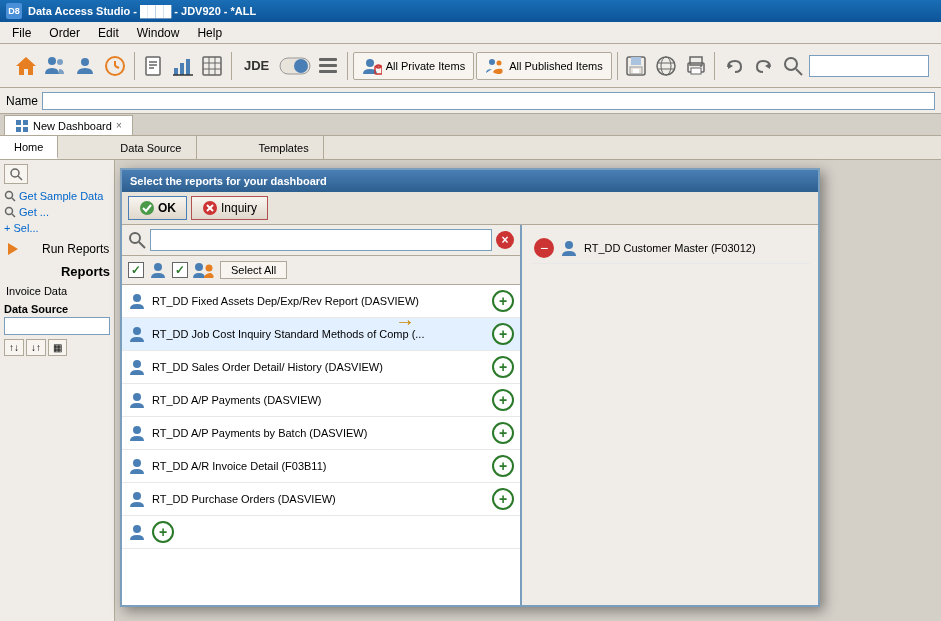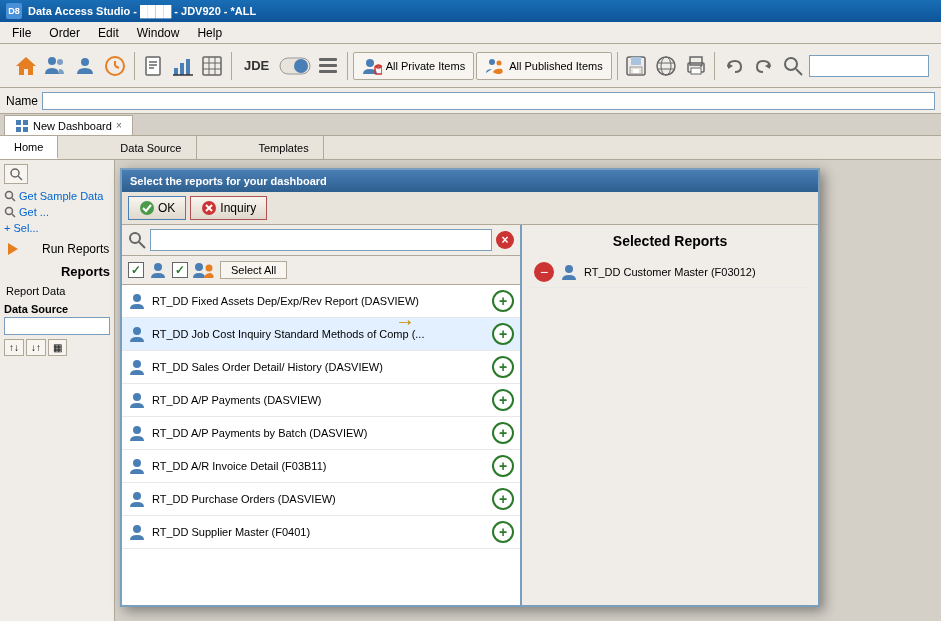--- a/index.html
+++ b/index.html
@@ -169,21 +169,21 @@
       padding: 4px 6px;
       border-bottom: 1px solid #b0a898;
       display: flex; align-items: center; gap: 4px;
     }
     .dialog-ok-btn {
       display: flex; align-items: center; gap: 3px;
       padding: 3px 10px;
       border: 1px solid #4a7fb5;
       background: linear-gradient(to bottom, #f8f5f0, #e0d8cc);
       cursor: pointer;
-      font-size: 12px; font-weight: normal;
+      font-size: 12px; font-weight: bold;
     }
     .dialog-cancel-btn {
       display: flex; align-items: center; gap: 3px;
       padding: 3px 10px;
       border: 1px solid #b05050;
       background: linear-gradient(to bottom, #f8f5f0, #e0d8cc);
       cursor: pointer;
       font-size: 12px;
     }
     .dialog-body {
@@ -536,21 +536,21 @@
         <polygon points="4,3 14,9 4,15" fill="#e67e22"></polygon>
       </svg>
       <span>Run Reports</span>
     </div>
     
     <div style="font-size:13px; font-weight:bold; margin-top:6px; color:#000; text-align:right;">
       <span>Reports</span>
     </div>
     
     <div style="font-size:11px; padding:2px; margin-top:4px;">
-      <span>Report Data</span>
+      <span>Invoice Data</span>
     </div>
     
     <div style="font-size:11px; font-weight:bold; margin-top:4px;">
       <span>Data Source</span>
     </div>
     <input type="text" class="data-source-input" style="">
     
     <div style="display:flex; gap:2px; margin-top:4px;">
       <button style="border:1px solid #b0a898; background:#f8f5f0; padding:2px 4px; font-size:10px; cursor:pointer;">↑↓</button>
       <button style="border:1px solid #b0a898; background:#f8f5f0; padding:2px 4px; font-size:10px; cursor:pointer;">↓↑</button>
@@ -670,28 +670,26 @@
                 <path d="M2,17 Q2,12 9,12 Q16,12 16,17" fill="#4a7fb5"></path>
               </svg>
               <span class="report-item-text">RT_DD Purchase Orders (DASVIEW)</span>
               <button class="add-btn">+</button>
             </div>
             <div class="report-item">
               <svg width="18" height="18" viewBox="0 0 18 18">
                 <circle cx="9" cy="6" r="4" fill="#4a7fb5"></circle>
                 <path d="M2,17 Q2,12 9,12 Q16,12 16,17" fill="#4a7fb5"></path>
               </svg>
-              <span class="report-item-text">RT_DD Supplier Master (F0401)</span>
               <button class="add-btn">+</button>
             </div>
           </div>
         </div>
 
         <div class="dialog-right">
-          <div class="dialog-right-title">Selected Reports</div>
 
           <div class="selected-item">
             <button class="remove-btn">−</button>
             <svg width="18" height="18" viewBox="0 0 18 18">
               <circle cx="9" cy="6" r="4" fill="#4a7fb5"></circle>
               <path d="M2,17 Q2,12 9,12 Q16,12 16,17" fill="#4a7fb5"></path>
             </svg>
             <span style="font-size:11px;">RT_DD Customer Master (F03012)</span>
           </div>
         </div>

